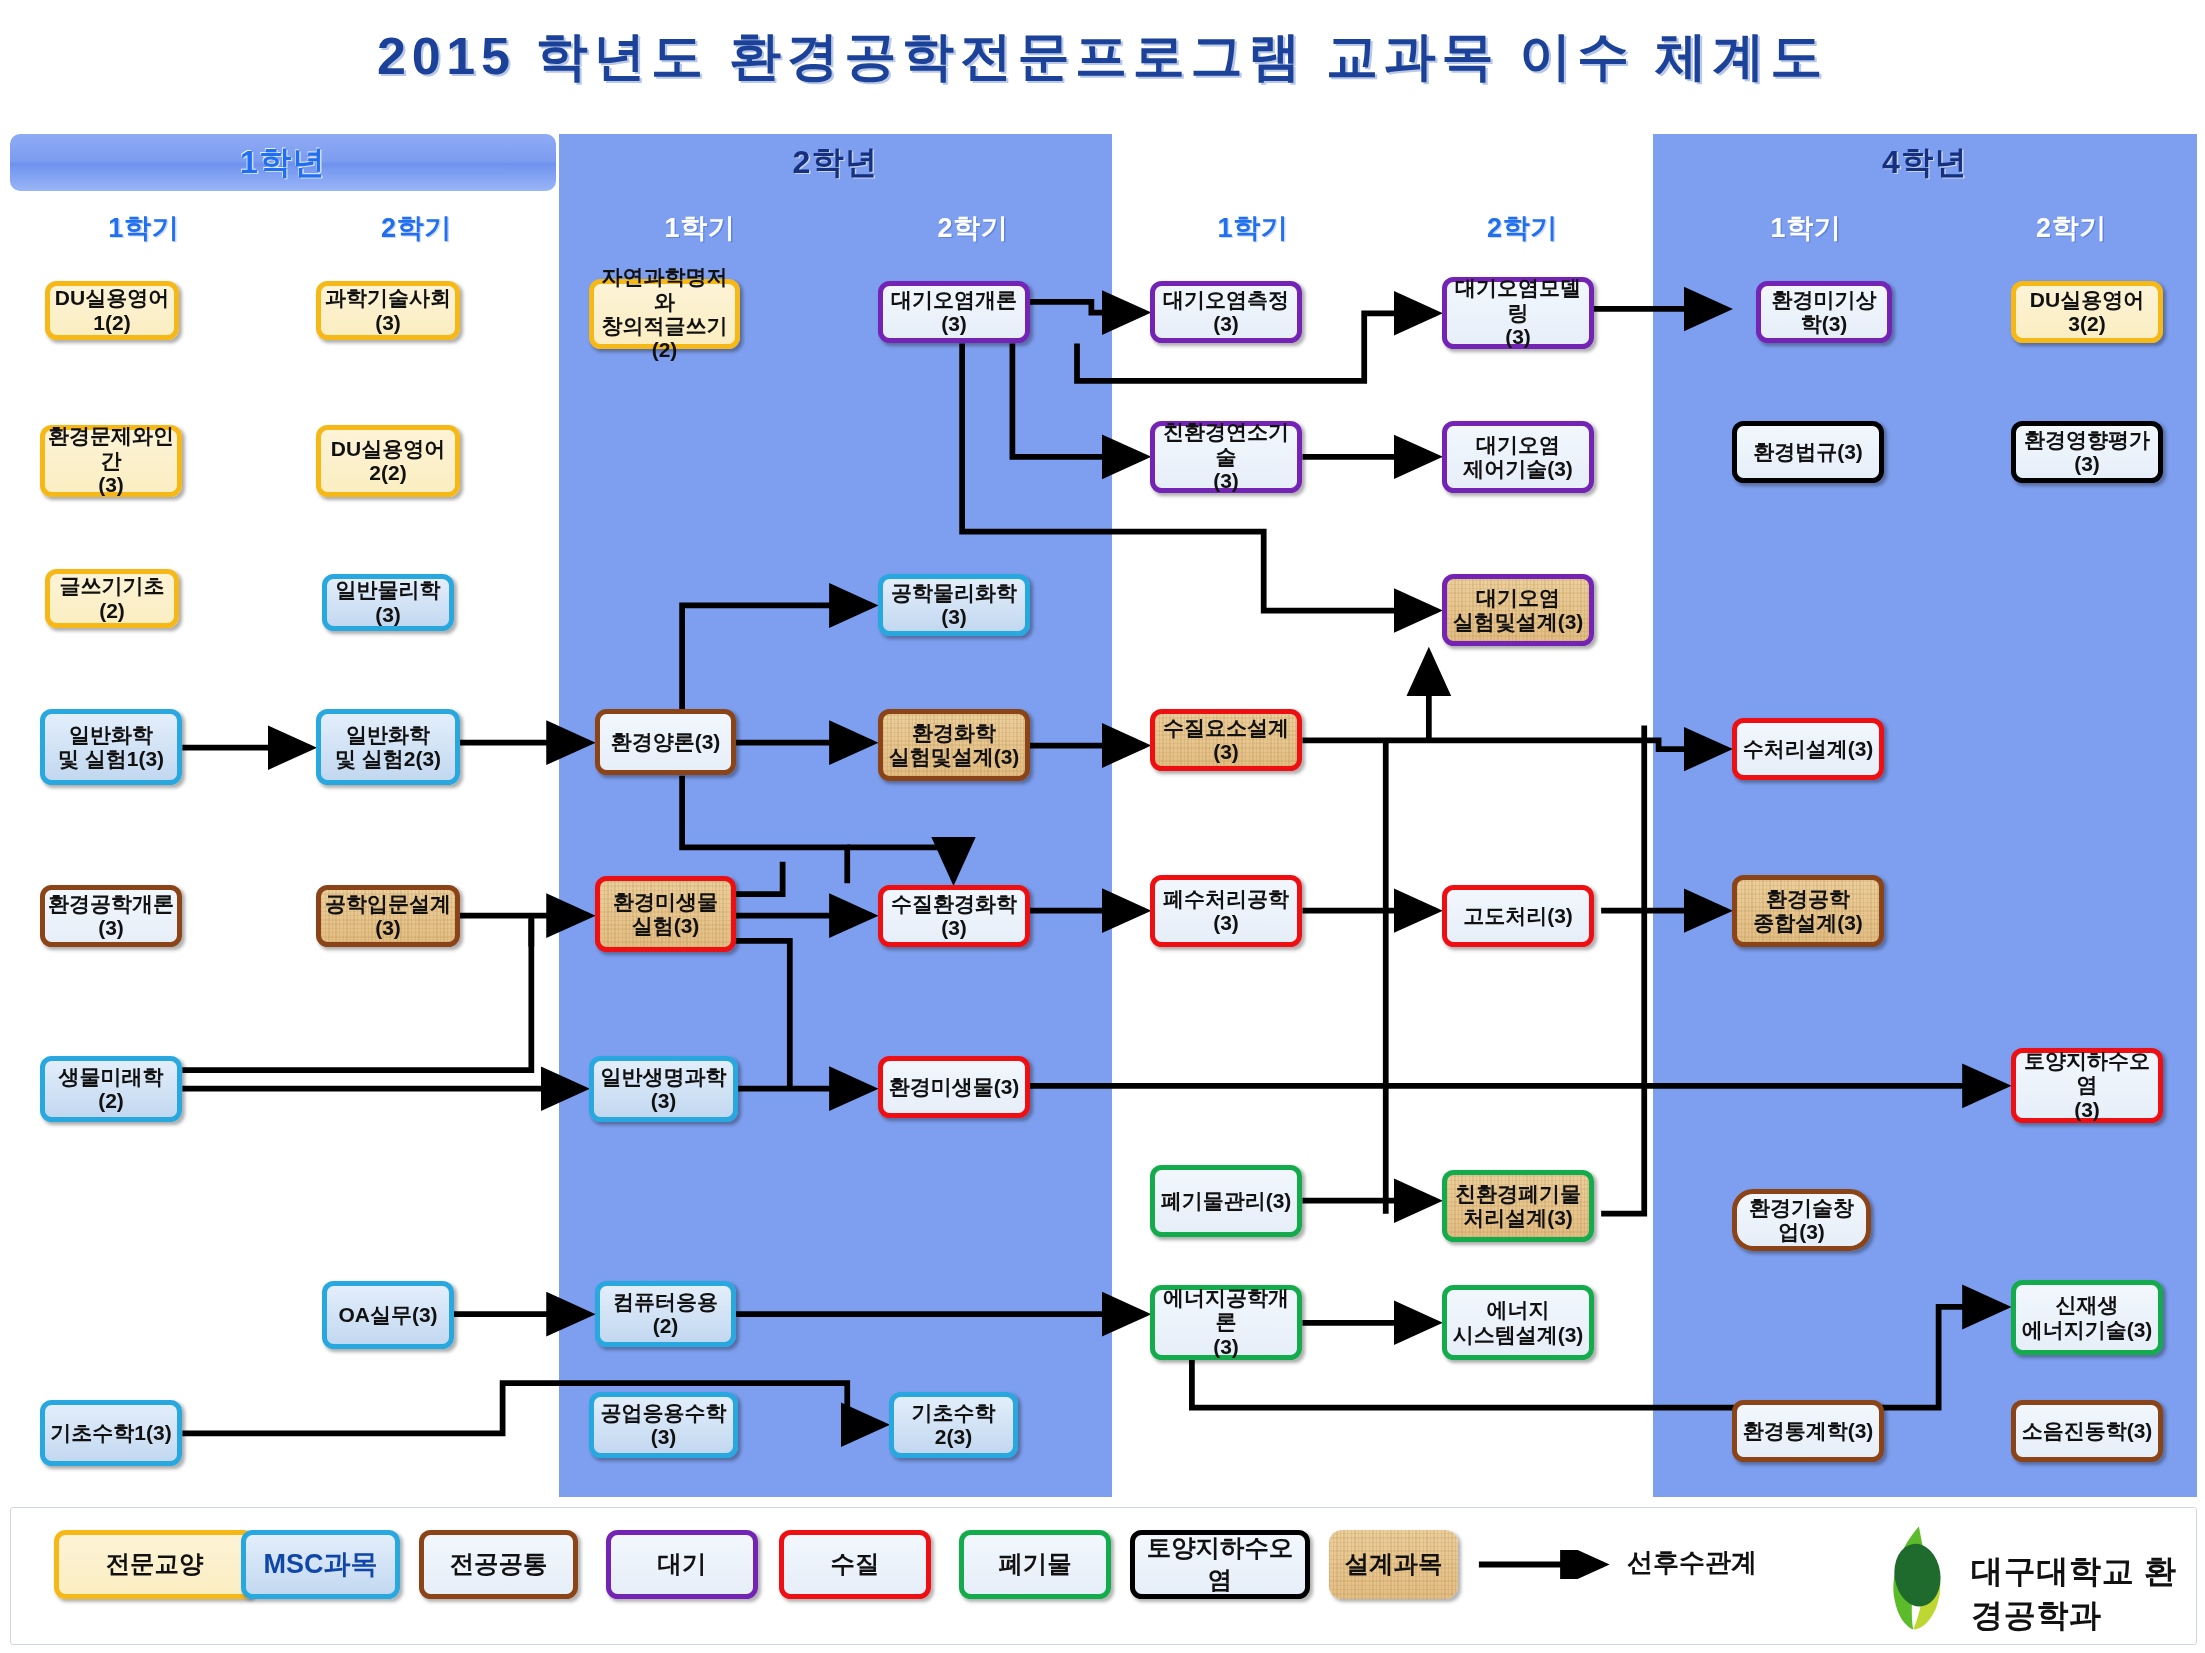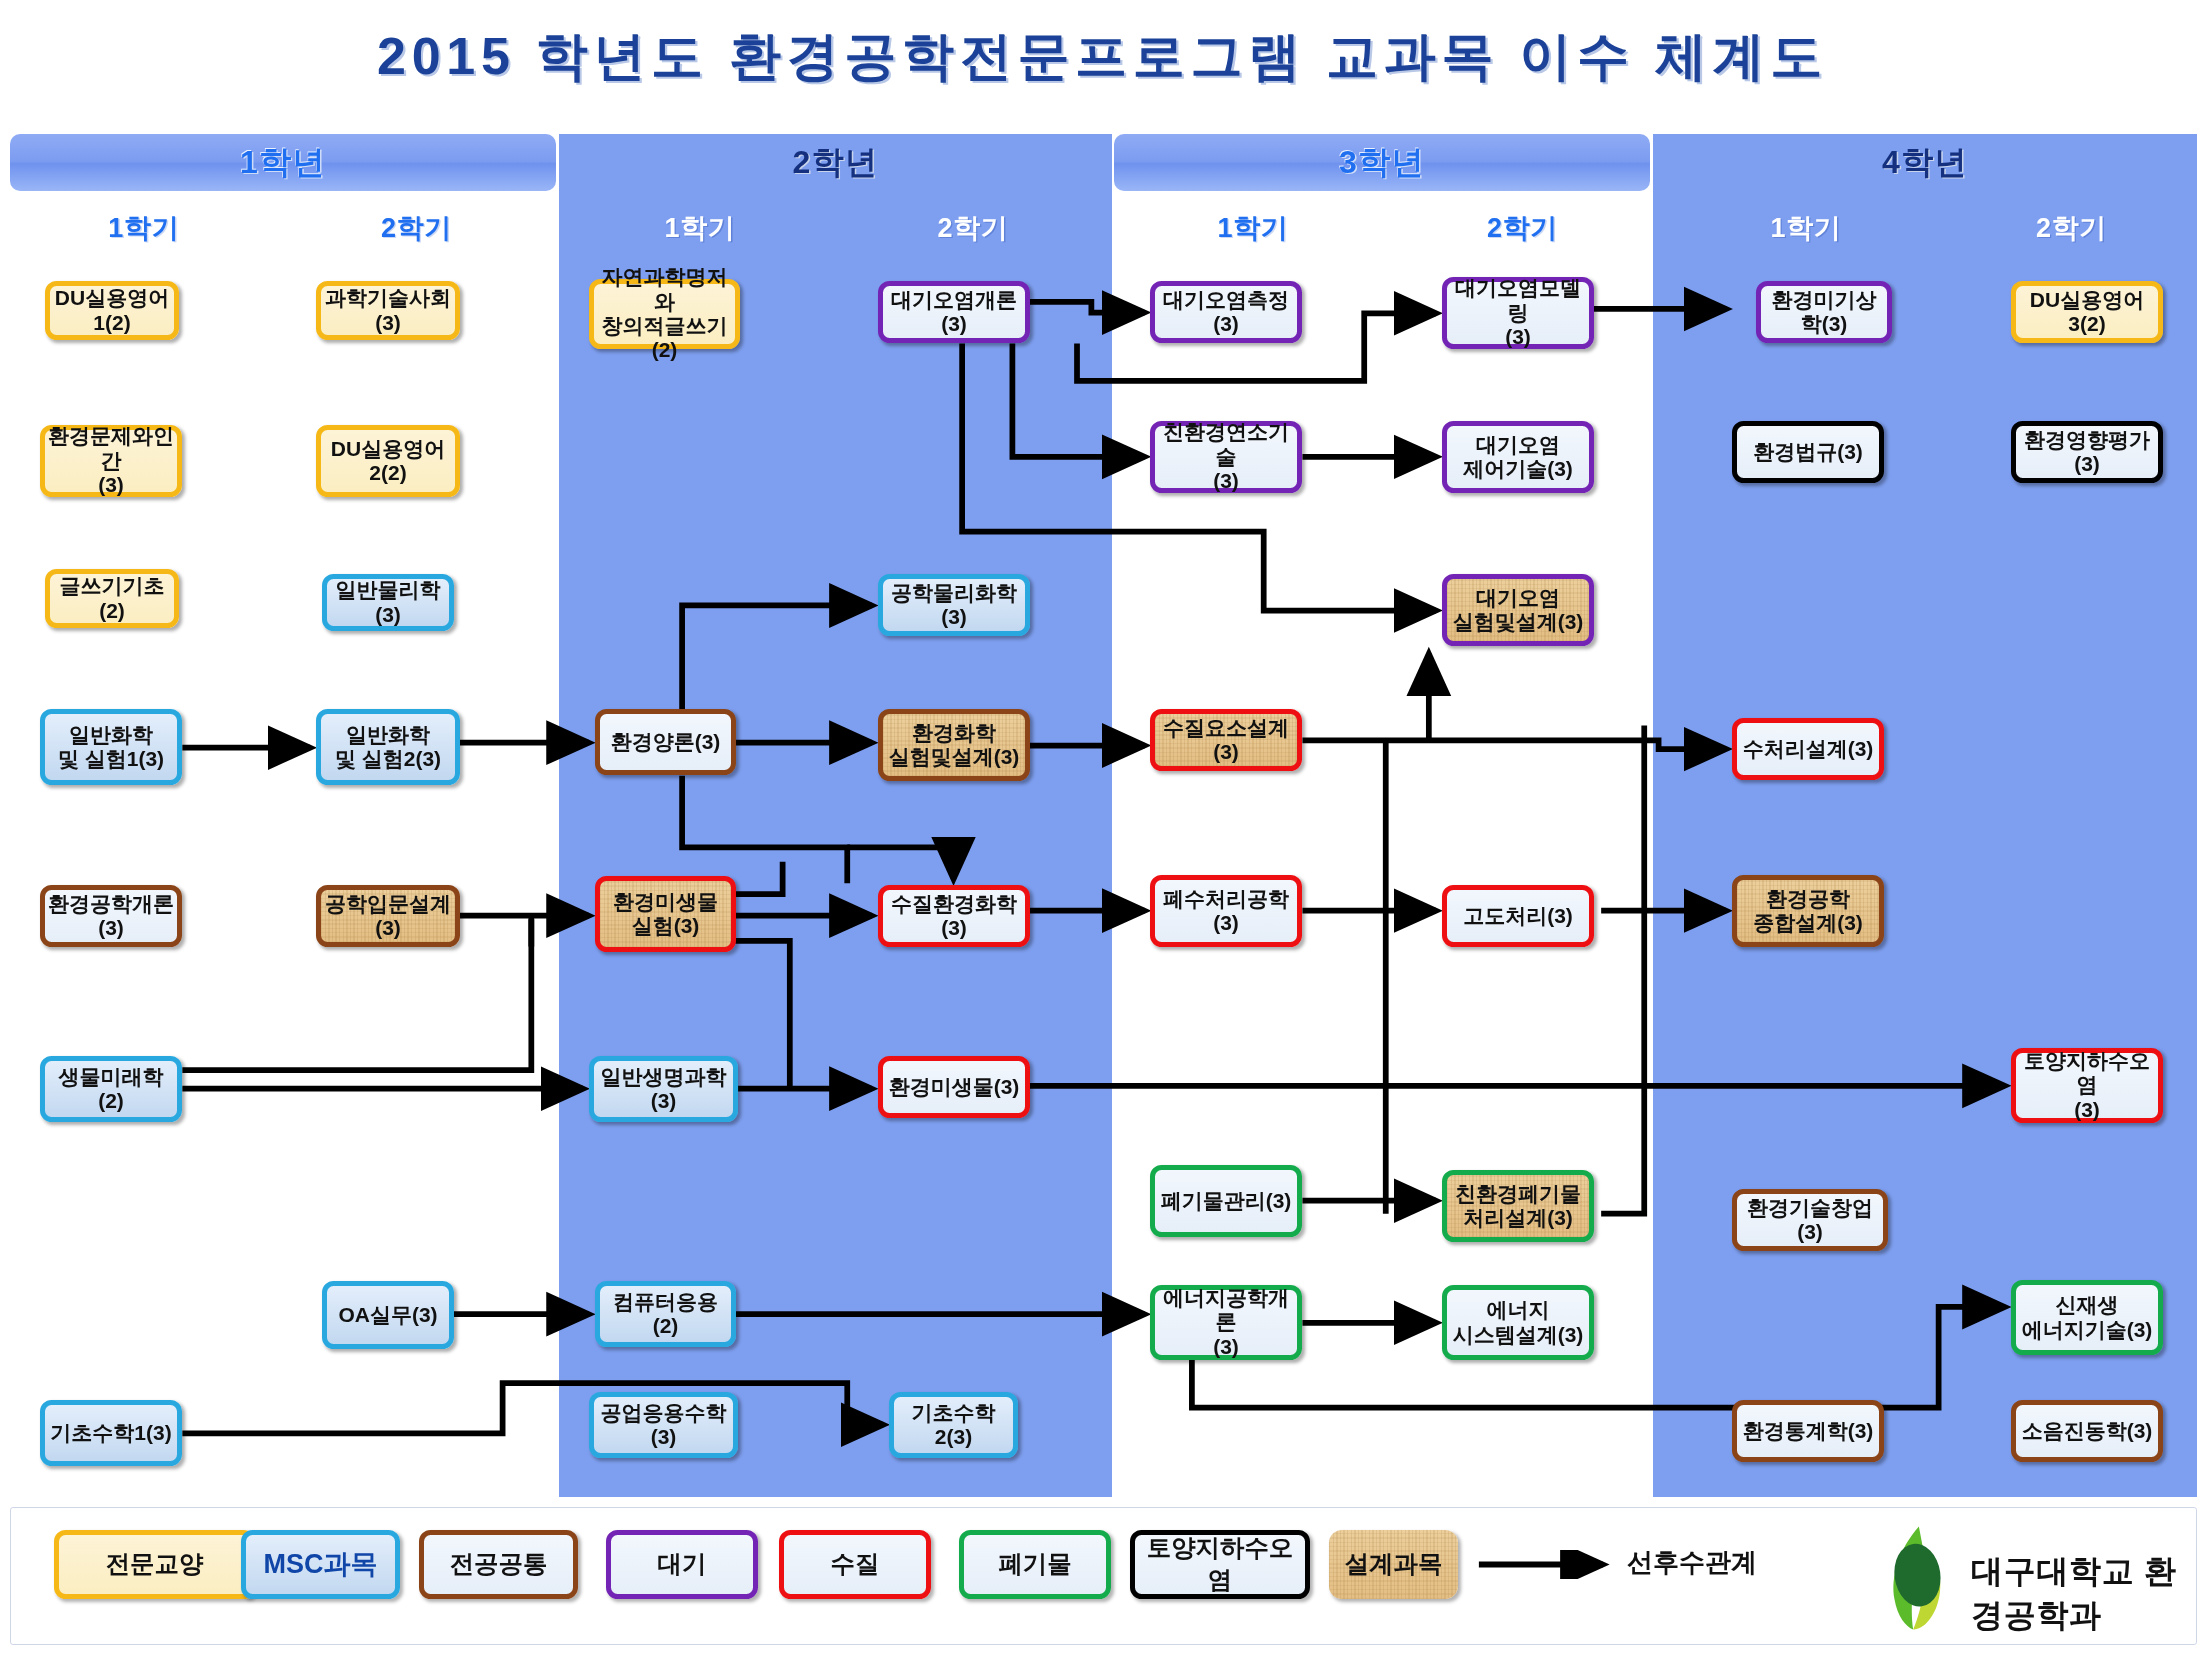--- a/index.html
+++ b/index.html
@@ -86,24 +86,20 @@
 
   <div class="band" style="left:559px;width:553px;"></div>
   <div class="band" style="left:1653px;width:544px;"></div>
 
   <div class="yearhdr on" style="left:10px;width:546px;">
     <div class="pill"></div>
     <div class="ytext">1학년</div>
   </div>
   <div class="yearhdr off" style="left:559px;width:553px;">
     <div class="ytext">2학년</div>
-  </div>
-  <div class="yearhdr on" style="left:1114px;width:536px;">
-    <div class="pill"></div>
-    <div class="ytext">3학년</div>
   </div>
   <div class="yearhdr off" style="left:1653px;width:544px;">
     <div class="ytext">4학년</div>
   </div>
 
   <div class="semhdr dark" style="left:14.4px;width:259px;">1학기</div>
   <div class="semhdr dark" style="left:287px;width:259px;">2학기</div>
   <div class="semhdr light" style="left:567px;width:266px;">1학기</div>
   <div class="semhdr light" style="left:840px;width:266px;">2학기</div>
   <div class="semhdr dark" style="left:1120px;width:266px;">1학기</div>
@@ -239,21 +235,21 @@
       <div class="box c-water f-pale" style="left: 1442px; top: 885px; width: 152px; height: 62px;">고도처리(3)</div>
       <div class="box c-waste f-design" style="left: 1442px; top: 1170px; width: 152px; height: 72px;">친환경폐기물
 처리설계(3)</div>
       <div class="box c-waste f-pale" style="left: 1442px; top: 1285px; width: 152px; height: 75px;">에너지
 시스템설계(3)</div>
       <div class="box c-air f-pale" style="left: 1732px; top: 281px; width: 136px; height: 62px; margin-left: 24px;">환경미기상학(3)</div>
       <div class="box c-eia f-pale" style="left: 1732px; top: 421px; width: 152px; height: 62px;">환경법규(3)</div>
       <div class="box c-water f-pale" style="left: 1732px; top: 718px; width: 152px; height: 62px;">수처리설계(3)</div>
       <div class="box c-core f-design" style="left: 1732px; top: 875px; width: 152px; height: 72px;">환경공학
 종합설계(3)</div>
-      <div class="box c-core f-pale" style="left: 1732px; top: 1189px; width: 156px; height: 62px;">환경기술창업(3)</div>
+      <div class="box c-core f-pale" style="left: 1732px; top: 1189px; width: 139px; height: 62px; border-radius: 21px;">환경기술창업(3)</div>
       <div class="box c-core f-pale" style="left: 1732px; top: 1400px; width: 152px; height: 62px;">환경통계학(3)</div>
       <div class="box c-gen f-cream" style="left: 2011px; top: 281px; width: 152px; height: 62px;">DU실용영어3(2)</div>
       <div class="box c-eia f-pale" style="left: 2011px; top: 421px; width: 152px; height: 62px;">환경영향평가(3)</div>
       <div class="box c-water f-pale" style="left: 2011px; top: 1048px; width: 152px; height: 75px;">토양지하수오염
 (3)</div>
       <div class="box c-waste f-pale" style="left: 2011px; top: 1280px; width: 152px; height: 75px;">신재생
 에너지기술(3)</div>
       <div class="box c-core f-pale" style="left: 2011px; top: 1400px; width: 152px; height: 62px;">소음진동학(3)</div>
     </div>
 

